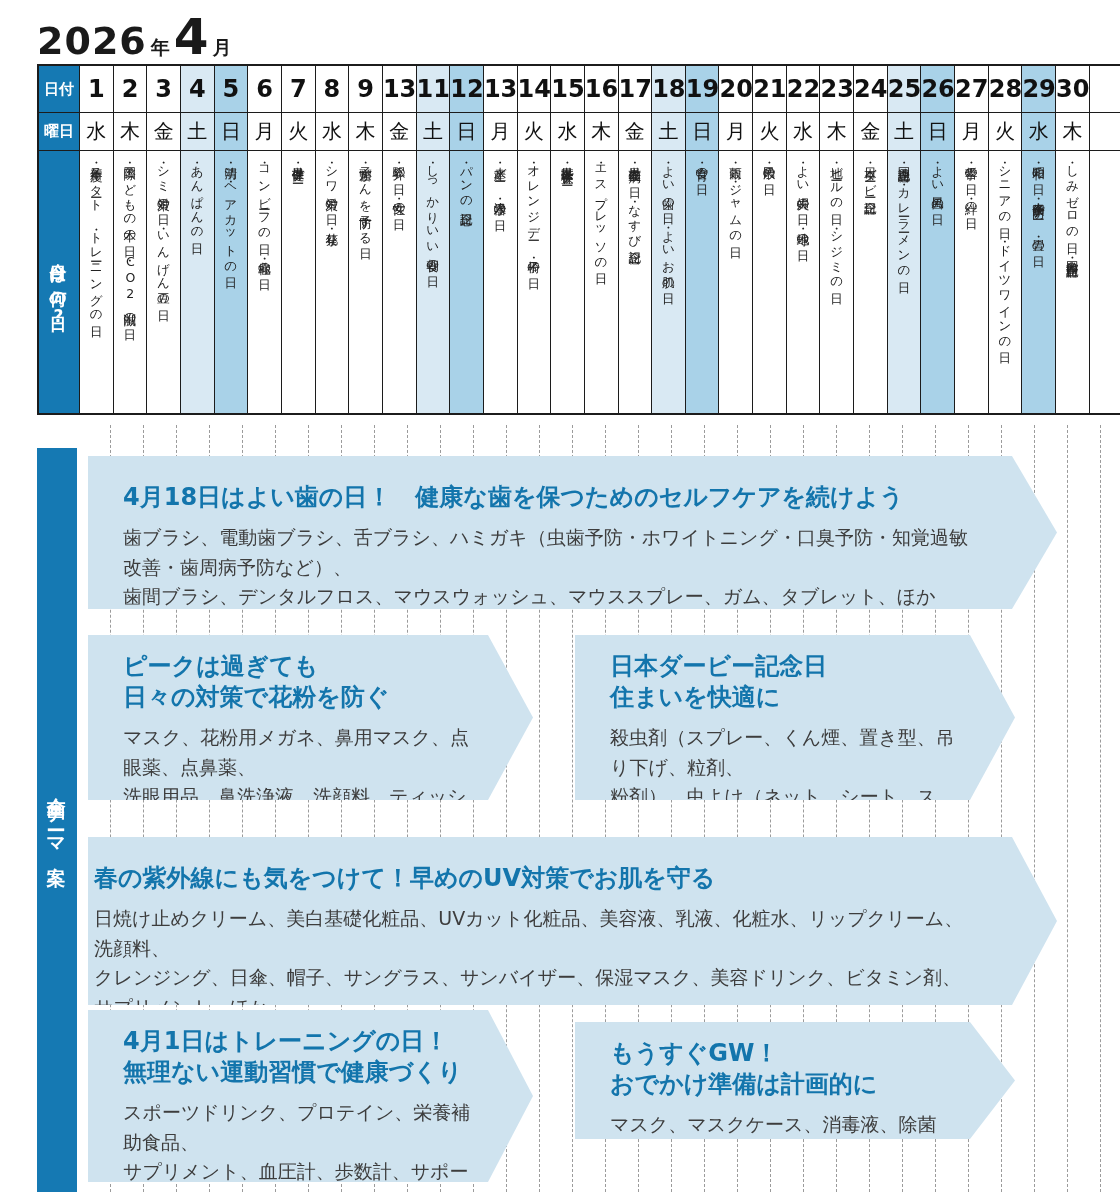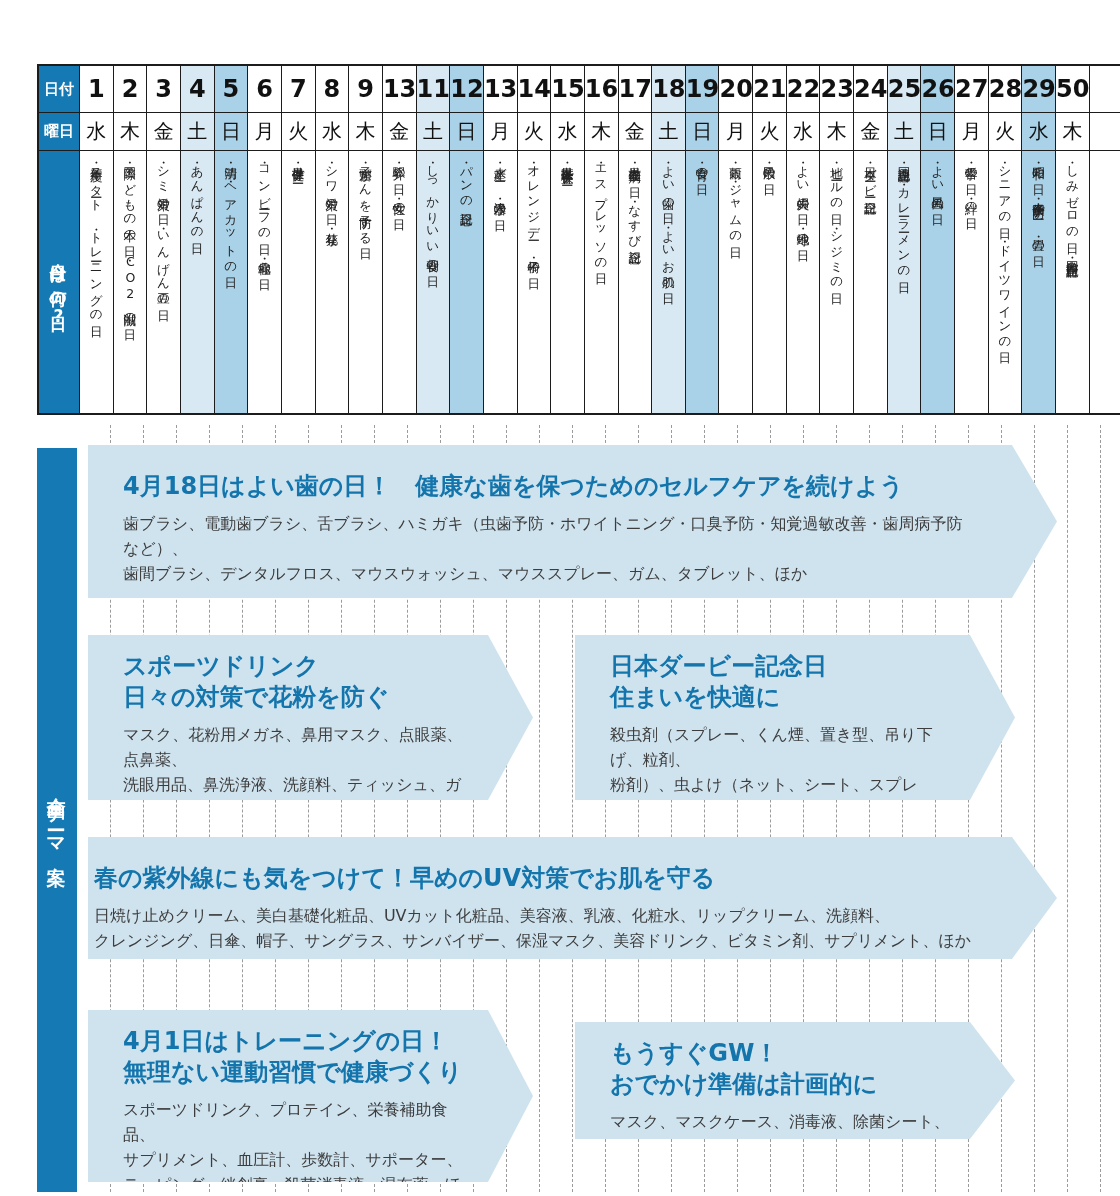--- a/index.html
+++ b/index.html
@@ -39,35 +39,38 @@
   .bottom{position:absolute;left:0;top:425px;width:1120px;height:771px;}
   .guide{position:absolute;top:0;bottom:4px;width:0;border-left:1px dashed #9b9b9b;z-index:0;}
   .sidebar{position:absolute;left:37px;top:23px;width:40px;height:744px;
            background:#1579b3;z-index:1;display:flex;align-items:center;justify-content:center;}
   .sidebar .vlabel{writing-mode:vertical-rl;text-orientation:upright;color:#fff;
            font-size:19px;font-weight:bold;letter-spacing:5px;}
   .callout{position:absolute;background:#cfe3ef;z-index:1;
            clip-path:polygon(0 0,calc(100% - 45px) 0,100% 50%,calc(100% - 45px) 100%,0 100%);}
   .callout .title{color:#1375ac;font-weight:bold;font-size:24px;line-height:1.3;
            white-space:pre-line;margin:0 0 10px 0;}
-  .callout .body{color:#3d3d3d;font-size:16px;line-height:1.55;white-space:pre-line;margin:0;}
+  .callout .body{color:#3d3d3d;font-size:19px;line-height:1.55;white-space:pre-line;margin:0;}
   .co-wide{left:88px;width:969px;height:153px;padding:26px 80px 0 35px;box-sizing:border-box;}
   .co-half{width:445px;height:165px;padding:16px 60px 0 35px;box-sizing:border-box;}
-  #co-1{top:20px;}
+  #co-1{top:31px;}
   #co-2{left:88px;top:210px;}
   #co-3{left:575px;top:210px;width:440px;}
-  #co-4{top:412px;height:122px;padding-left:6px;}
+  #co-4{top:412px;height:168px;padding-left:6px;}
   #co-5{left:88px;top:585px;height:172px;}
   #co-6{left:575px;top:597px;width:440px;height:117px;}
 </style>
 </head>
 <body>
 
 <div class="page">
 
+  <div class="cal-header">
+    <span class="year">2026</span><span class="suffix">年</span><span class="month">4</span><span class="suffix">月</span>
+  </div>
 
   <table class="calendar">
     <tbody>
       <tr class="r-date" id="row-dates">
         <th class="hd">日付</th>
       <td class="">1</td>
           <td class="">2</td>
           <td class="">3</td>
           <td class="sat">4</td>
           <td class="sun">5</td>
@@ -88,21 +91,21 @@
           <td class="">20</td>
           <td class="">21</td>
           <td class="">22</td>
           <td class="">23</td>
           <td class="">24</td>
           <td class="sat">25</td>
           <td class="sun">26</td>
           <td class="">27</td>
           <td class="">28</td>
           <td class="sun">29</td>
-          <td class="">50</td>
+          <td class="">30</td>
           <td class="trail"></td>
         </tr>
       <tr class="r-dow" id="row-dows">
         <th class="hd hd-sep">曜日</th>
       <td class="">水</td>
           <td class="">木</td>
           <td class="">金</td>
           <td class="sat">土</td>
           <td class="sun">日</td>
           <td class="">月</td>
@@ -270,21 +273,21 @@
       <div class="vlabel">企画テーマ案</div>
     </div>
 
     <div class="callout co-wide" id="co-1">
       <p class="title">4月18日はよい歯の日！　健康な歯を保つためのセルフケアを続けよう</p>
       <p class="body">歯ブラシ、電動歯ブラシ、舌ブラシ、ハミガキ（虫歯予防・ホワイトニング・口臭予防・知覚過敏改善・歯周病予防など）、
 歯間ブラシ、デンタルフロス、マウスウォッシュ、マウススプレー、ガム、タブレット、ほか</p>
     </div>
 
     <div class="callout co-half" id="co-2">
-      <p class="title">スポーツドリンク
+      <p class="title">ピークは過ぎても
 日々の対策で花粉を防ぐ</p>
       <p class="body">マスク、花粉用メガネ、鼻用マスク、点眼薬、点鼻薬、
 洗眼用品、鼻洗浄液、洗顔料、ティッシュ、ガーゼ、
 マスクケース、漢方薬、コンタクトケア剤、ほか</p>
     </div>
 
     <div class="callout co-half" id="co-3">
       <p class="title">日本ダービー記念日
 住まいを快適に</p>
       <p class="body">殺虫剤（スプレー、くん煙、置き型、吊り下げ、粒剤、

